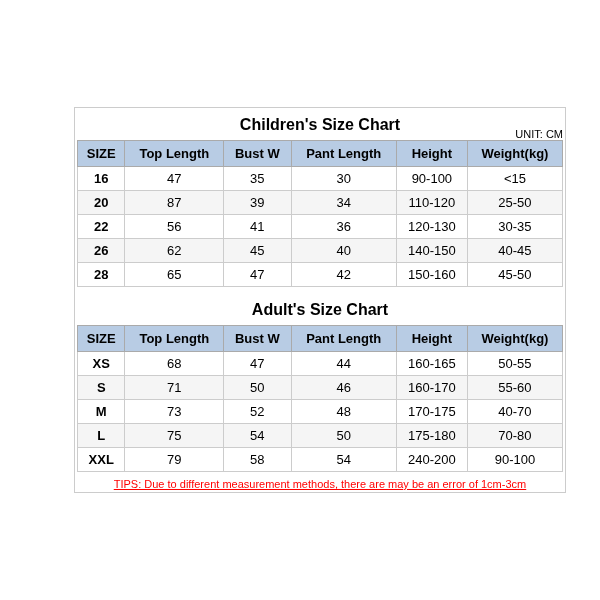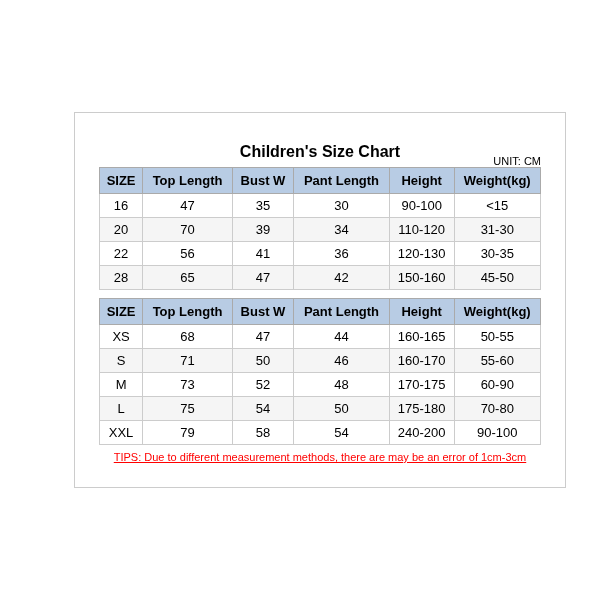--- a/index.html
+++ b/index.html
@@ -8,21 +8,21 @@
       font-family: Arial, sans-serif;
       display: flex;
       justify-content: center;
       align-items: center;
       width: 600px;
       height: 600px;
     }
     .chart-wrapper {
       width: 492px;
       border: 1px solid #ccc;
-      padding: 24px;
+      padding: 2px;
       background: #fff;
       margin-left: 40px;
     }
     .section-title {
       text-align: center;
       font-size: 16px;
       font-weight: bold;
       padding: 6px 0 2px 0;
       position: relative;
     }
@@ -52,21 +52,21 @@
       padding: 4px;
       text-align: center;
     }
     tr:nth-child(even) td {
       background-color: #f5f5f5;
     }
     tr:nth-child(odd) td {
       background-color: #fff;
     }
     .bold-td {
-      font-weight: normal;
+      font-weight: bold;
     }
     .adult-section {
       margin-top: 8px;
     }
     .tips {
       color: red;
       font-size: 11px;
       text-align: center;
       margin-top: 6px;
       text-decoration: underline;
@@ -96,46 +96,57 @@
     <tr>
           <td class="bold-td">16</td>
           <td>47</td>
           <td>35</td>
           <td>30</td>
           <td>90-100</td>
           <td>&lt;15</td>
         </tr>
         <tr>
           <td class="bold-td">20</td>
-          <td>70</td>
+          <td>87</td>
           <td>39</td>
           <td>34</td>
           <td>110-120</td>
-          <td>31-30</td>
+          <td>25-50</td>
         </tr>
         <tr>
           <td class="bold-td">22</td>
           <td>56</td>
           <td>41</td>
           <td>36</td>
           <td>120-130</td>
           <td>30-35</td>
         </tr>
         <tr>
+          <td class="bold-td">26</td>
+          <td>62</td>
+          <td>45</td>
+          <td>40</td>
+          <td>140-150</td>
+          <td>40-45</td>
+        </tr>
+        <tr>
           <td class="bold-td">28</td>
           <td>65</td>
           <td>47</td>
           <td>42</td>
           <td>150-160</td>
           <td>45-50</td>
         </tr>
       </tbody>
   </table>
 
   <div class="adult-section">
+    <div class="section-title">
+      <span>Adult's Size Chart</span>
+    </div>
     <table>
       <thead>
         <tr>
           <th>SIZE</th>
           <th>Top Length</th>
           <th>Bust W</th>
           <th>Pant Length</th>
           <th>Height</th>
           <th>Weight(kg)</th>
         </tr>
@@ -156,21 +167,21 @@
             <td>46</td>
             <td>160-170</td>
             <td>55-60</td>
           </tr>
           <tr>
             <td class="bold-td">M</td>
             <td>73</td>
             <td>52</td>
             <td>48</td>
             <td>170-175</td>
-            <td>60-90</td>
+            <td>40-70</td>
           </tr>
           <tr>
             <td class="bold-td">L</td>
             <td>75</td>
             <td>54</td>
             <td>50</td>
             <td>175-180</td>
             <td>70-80</td>
           </tr>
           <tr>

